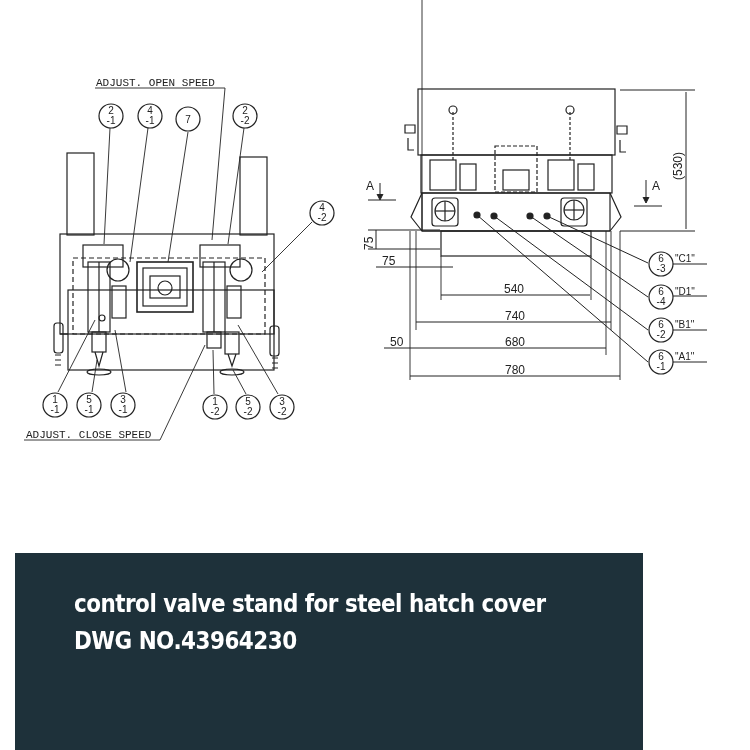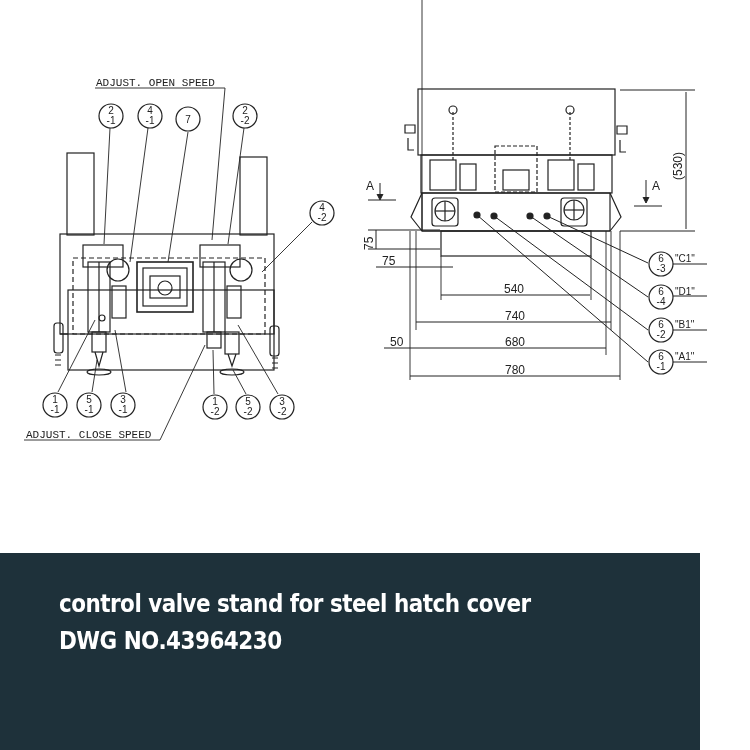--- a/index.html
+++ b/index.html
@@ -3,21 +3,21 @@
 <meta charset="utf-8">
 <style>
   html, body { margin:0; padding:0; }
   body { width:750px; height:750px; background:#ffffff; position:relative; overflow:hidden;
          font-family:"DejaVu Sans", sans-serif; }
   #drawing { position:absolute; left:0; top:0; width:750px; height:473px; background:#ffffff; }
   #drawing svg { position:absolute; left:0; top:0; }
   .lbl { font-family:"Liberation Mono", monospace; font-size:11px; fill:#222; }
   .dim { font-family:"Liberation Sans", sans-serif; font-size:12px; fill:#222; }
   .bub { font-family:"Liberation Sans", sans-serif; font-size:10px; fill:#222; }
-  #caption { position:absolute; left:0; top:553px; width:700px; height:197px; background:#1e313a; }
+  #caption { position:absolute; left:15px; top:553px; width:628px; height:197px; background:#1e313a; }
   .cap-line { position:absolute; left:59px; color:#ffffff; font-family:"DejaVu Sans", sans-serif;
               font-weight:bold; font-size:25px; letter-spacing:-0.6px; transform:scaleX(0.86);
               transform-origin:left top; white-space:nowrap; }
   #cap-title { top:36px; }
   #cap-dwg { top:73px; }
 </style>
 </head>
 <body>
 
 <div id="drawing">

